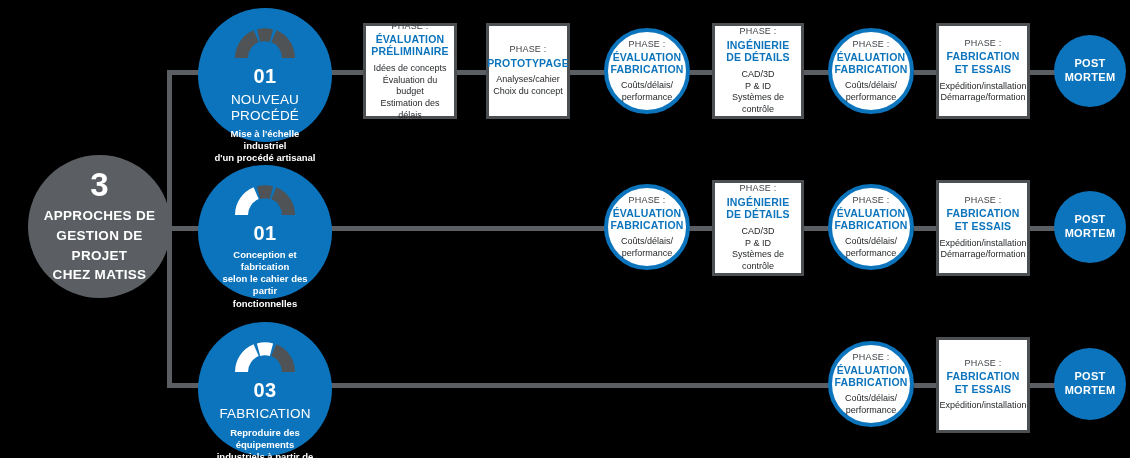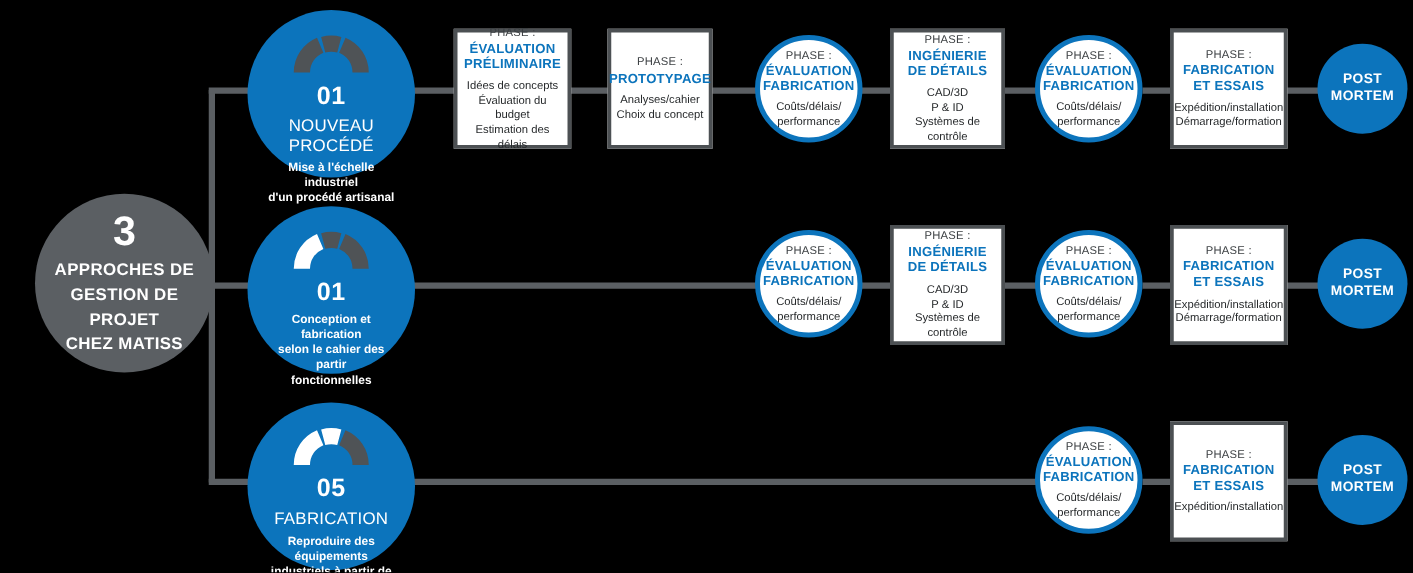--- a/index.html
+++ b/index.html
@@ -218,21 +218,21 @@
   </div>
 
   <div class="stage-circle" style="left:198px;top:322px;width:134px;height:134px;">
     <div class="gauge">
       <svg width="64" height="33" viewBox="0 0 64 33" aria-hidden="true">
         <path d="M2 32 A30 30 0 0 1 20.6 4.25 L25.7 16.1 A17 17 0 0 0 15 32 Z" fill="#ffffff"></path>
         <path d="M23.9 3.5 A30 30 0 0 1 40.1 3.5 L36.8 16.05 A17 17 0 0 0 27.2 16.05 Z" fill="#ffffff"></path>
         <path d="M43.4 4.25 A30 30 0 0 1 62 32 L49 32 A17 17 0 0 0 38.3 16.1 Z" fill="#4f5356"></path>
       </svg>
     </div>
-    <div class="st-num">05</div>
+    <div class="st-num">03</div>
     <div class="st-title" style="white-space:pre-line;">FABRICATION</div>
     <div class="st-desc" style="white-space:pre-line;">Reproduire des équipements
 industriels à partir de
 plans et devis</div>
   </div>
 
   <div class="phase-box" style="left:363px;top:23px;width:94px;height:96px;">
     <div class="ph-label">PHASE :</div>
     <div class="ph-title" style="white-space:pre-line;">ÉVALUATION
 PRÉLIMINAIRE</div>

